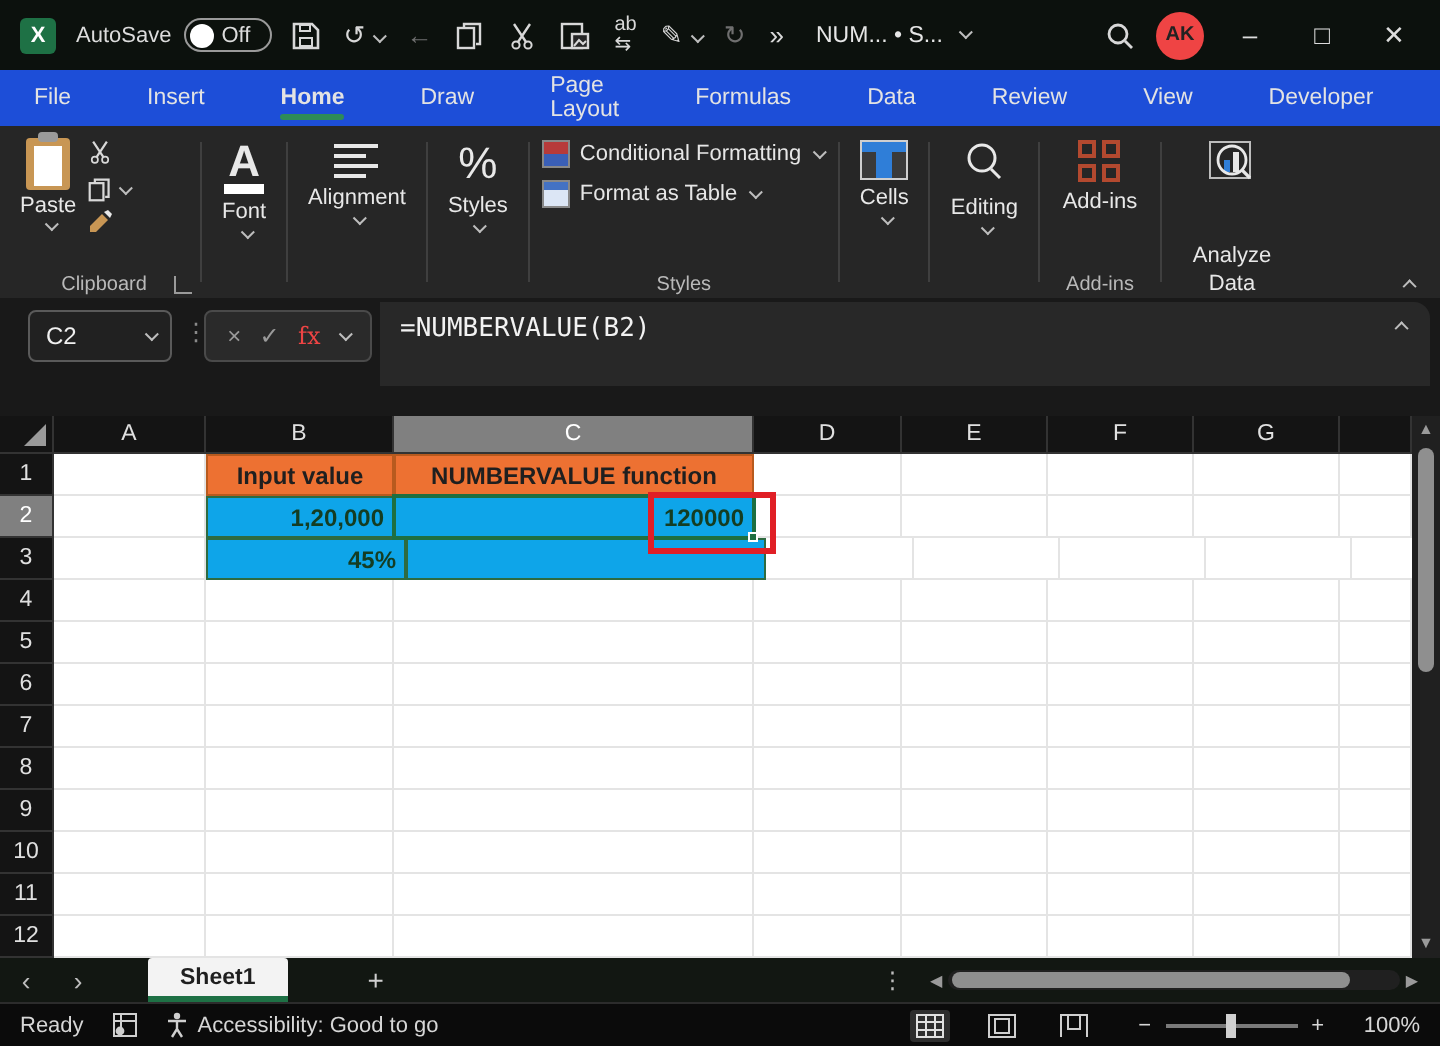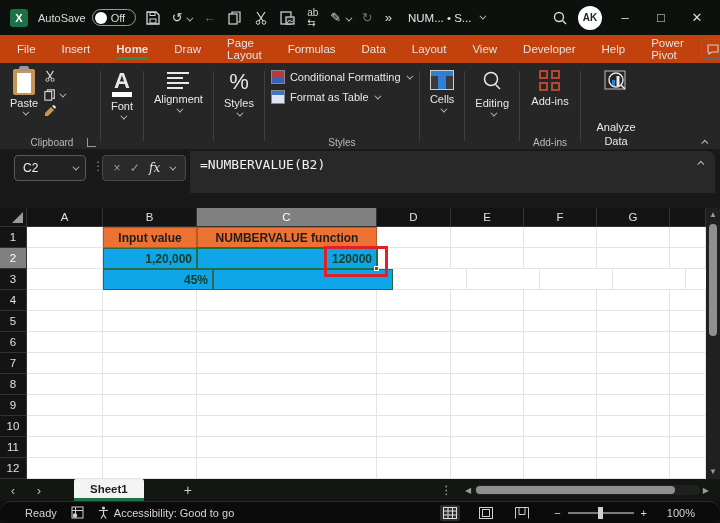--- a/index.html
+++ b/index.html
@@ -13,25 +13,25 @@
   .autosave { display:flex; align-items:center; gap:6px; color:#dcdcdc; }
   .toggle { width:44px; height:17px; border:1px solid #9a9a9a; border-radius:9px; display:flex; align-items:center; gap:4px; padding:1px 5px 1px 2px; }
   .knob { width:12px; height:12px; border-radius:50%; background:#fff; }
   .qat { display:flex; align-items:center; gap:12px; color:#d8d8d8; font-size:13px; }
   .qat .dim { color:#6f6f6f; }
   .chev { display:inline-block; width:5px; height:5px; border-right:1.4px solid #bdbdbd; border-bottom:1.4px solid #bdbdbd; transform:rotate(45deg) translateY(-2px); }
   .chev.up { transform:rotate(-135deg) translateY(-1px); }
   .doc-title { color:#e6e6e6; font-size:11.5px; display:flex; align-items:center; gap:8px; margin-left:6px; }
   .tb-spacer { flex:1; }
   .search-btn svg, .icon-svg svg { display:block; }
-  .avatar { width:24px; height:24px; border-radius:50%; background:#ffffff; color:#222; font-size:10px; font-weight:bold; display:flex; align-items:center; justify-content:center; }
+  .avatar { width:24px; height:24px; border-radius:50%; background:#ef4444; color:#222; font-size:10px; font-weight:bold; display:flex; align-items:center; justify-content:center; }
   .win-ctl { color:#dcdcdc; font-size:13px; width:26px; text-align:center; }
 
   
-  #menubar { position:absolute; left:0; top:35px; width:720px; height:28px; display:flex; align-items:center; padding:0 8px; gap:8px; background:#c2410c; font-size:11.5px; }
+  #menubar { position:absolute; left:0; top:35px; width:720px; height:28px; display:flex; align-items:center; padding:0 8px; gap:20px; background:#1d4ed8; font-size:11.5px; }
   .mi { padding:5px 9px; color:#e3e3e3; position:relative; }
   .mi.active { font-weight:bold; }
   .mi.active::after { content:""; position:absolute; left:9px; right:9px; bottom:0; height:3px; border-radius:2px; background:#2E8B57; }
   .menu-right { margin-left:auto; display:flex; align-items:center; gap:6px; }
   .comment-btn { width:24px; height:20px; border:1px solid #6a6a6a; border-radius:4px; display:flex; align-items:center; justify-content:center; }
   .share-btn { height:20px; padding:0 7px; background:#1E8E51; border-radius:4px; display:flex; align-items:center; gap:4px; color:#0c2b18; }
   .share-btn .chev { border-color:#0c2b18; }
 
   
   #ribbon { position:absolute; left:0; top:63px; width:720px; height:86px; background:#262626; display:flex; align-items:stretch; padding:4px 6px 0 6px; font-size:11px; }
@@ -64,21 +64,21 @@
   .ic-addins { width:22px; height:22px; display:grid; grid-template-columns:9px 9px; grid-template-rows:9px 9px; gap:3px; }
   .ic-addins i { border:2px solid #b3492f; }
   .analyze-label { text-align:center; line-height:1.25; }
   .ribbon-collapse { position:absolute; right:12px; bottom:4px; }
 
   
   #formulabar { position:absolute; left:0; top:149px; width:720px; height:47px; background:#191919; }
   .name-box { position:absolute; left:14px; top:6px; width:72px; height:26px; background:#212121; border:1px solid #5a5a5a; border-radius:4px; display:flex; align-items:center; justify-content:space-between; padding:0 8px; font-size:12px; color:#f0f0f0; }
   .fb-dots { position:absolute; left:92px; top:10px; color:#8a8a8a; font-size:12px; }
   .fx-box { position:absolute; left:102px; top:6px; width:84px; height:26px; background:#2a2a2a; border:1px solid #4a4a4a; border-radius:4px; display:flex; align-items:center; justify-content:space-around; padding:0 6px; color:#9a9a9a; font-size:12px; }
-  .fx { font-family:"DejaVu Serif", serif; font-style:italic; color:#e5e5e5; }
+  .fx { font-family:"DejaVu Serif", serif; color:#ef4444; }
   .formula-input { position:absolute; left:190px; top:2px; right:5px; height:42px; background:#282828; border-radius:0 8px 0 0; display:flex; align-items:flex-start; padding:6px 26px 0 10px; font-family:"DejaVu Sans Mono", monospace; font-size:13px; color:#f2f2f2; }
   .fb-collapse { position:absolute; right:16px; top:12px; }
 
   
   #gridwrap { position:absolute; left:0; top:196px; width:720px; height:283px; background:#191919; }
   #colheads { position:absolute; left:0; top:12px; height:19px; display:flex; }
   .ch, .corner { background:#141414; color:#e0e0e0; font-size:11.5px; display:flex; align-items:center; justify-content:center; border-right:1px solid #333; border-bottom:1px solid #333; }
   .ch.sel { background:#808080; color:#fff; }
   .corner { position:relative; }
   .corner::after { content:""; position:absolute; right:3px; bottom:3px; border-left:11px solid transparent; border-bottom:11px solid #9a9a9a; }
@@ -103,21 +103,21 @@
   .nav-ar { color:#bdbdbd; width:26px; text-align:center; font-size:13px; }
   .sheet-tab { height:22px; background:#F3F3F3; color:#1f1f1f; font-weight:bold; display:flex; align-items:center; padding:0 16px; border-bottom:3px solid #1E7145; margin-left:22px; border-radius:2px 2px 0 0; }
   .add-sheet { color:#cfcfcf; font-size:14px; margin-left:40px; }
   .sb-dots { margin-left:auto; color:#bdbdbd; }
   #hscroll { width:250px; height:12px; display:flex; align-items:center; margin:0 8px 0 10px; }
   #hscroll .harrow { color:#9a9a9a; font-size:8px; padding:0 3px; }
   #htrack { flex:1; height:10px; background:#202020; border-radius:5px; display:flex; align-items:center; }
   #hthumb { width:88%; height:8px; background:#8f8f8f; border-radius:4px; margin-left:2px; }
 
   
-  #statusbar { position:absolute; left:0; top:501px; width:720px; height:22px; background:#0b0b0b; border-top:1px solid #2c2c2c; display:flex; align-items:center; font-size:11px; color:#d6d6d6; padding:0 25px; gap:14px;border-radius:11px; }
+  #statusbar { position:absolute; left:0; top:501px; width:720px; height:22px; background:#0b0b0b; border-top:1px solid #2c2c2c; display:flex; align-items:center; font-size:11px; color:#d6d6d6; padding:0 10px; gap:14px; }
   .sb-icon { display:flex; align-items:center; gap:5px; }
   .view-icons { margin-left:auto; display:flex; align-items:center; gap:16px; }
   .vicon { width:20px; height:16px; display:flex; align-items:center; justify-content:center; }
   .vicon.active { background:#2e2e2e; border-radius:2px; }
   .zoom-ctl { display:flex; align-items:center; gap:7px; margin-left:8px; }
   .zoom-track { width:66px; height:2px; background:#7a7a7a; position:relative; }
   .zoom-thumb { position:absolute; left:30px; top:-5px; width:5px; height:12px; background:#d0d0d0; }
   .zoom-pct { width:34px; text-align:right; }
 </style>
 </head>
@@ -189,21 +189,21 @@
   </div>
 
   <div id="menubar">
     <div class="mi">File</div>
     <div class="mi">Insert</div>
     <div class="mi active">Home</div>
     <div class="mi">Draw</div>
     <div class="mi">Page Layout</div>
     <div class="mi">Formulas</div>
     <div class="mi">Data</div>
-    <div class="mi">Layout</div>
+    <div class="mi">Review</div>
     <div class="mi">View</div>
     <div class="mi">Developer</div>
     <div class="mi">Help</div>
     <div class="mi">Power Pivot</div>
     <div class="menu-right">
       <span class="comment-btn">
           <svg width="12" height="11" viewBox="0 0 12 11">
             <path d="M1 1h10v7H5L2 10V8H1z" fill="none" stroke="#cfcfcf" stroke-width="1.1"></path>
           </svg>
         </span>
@@ -386,21 +386,21 @@
           <div class="cell green num" style="width: 180px;">120000</div>
           <div class="cell" style="width: 74px;"></div>
           <div class="cell" style="width: 73px;"></div>
           <div class="cell" style="width: 73px;"></div>
           <div class="cell" style="width: 73px;"></div>
           <div class="cell" style="width: 36px;"></div>
         </div>
         <div class="grow">
           <div class="rh">3</div>
           <div class="cell" style="width: 76px;"></div>
-          <div class="cell green num" style="width: 110px;">45%</div>
+          <div class="cell green num" style="width: 100px;">45%</div>
           <div class="cell green" style="width: 180px;"></div>
           <div class="cell" style="width: 74px;"></div>
           <div class="cell" style="width: 73px;"></div>
           <div class="cell" style="width: 73px;"></div>
           <div class="cell" style="width: 73px;"></div>
           <div class="cell" style="width: 36px;"></div>
         </div>
         <div class="grow">
           <div class="rh">4</div>
           <div class="cell" style="width: 76px;"></div>

